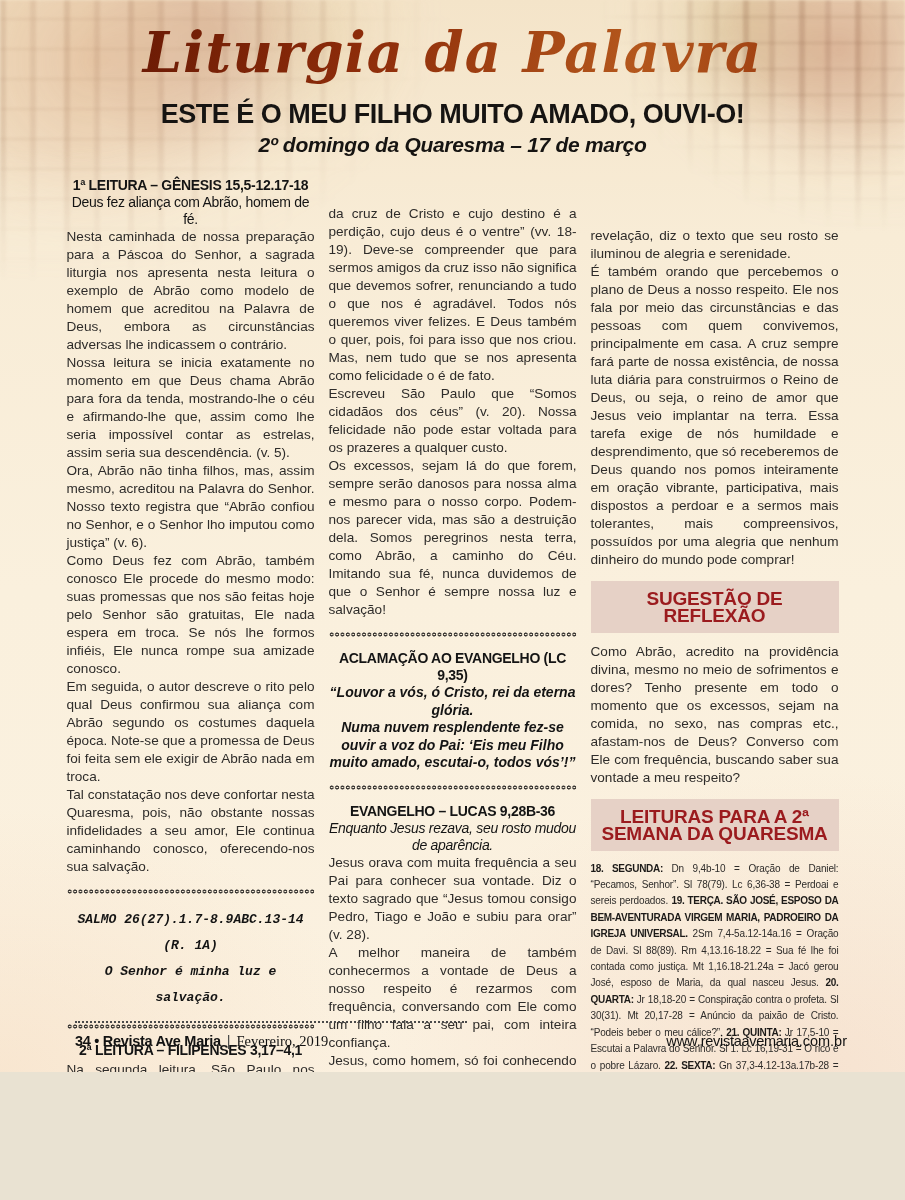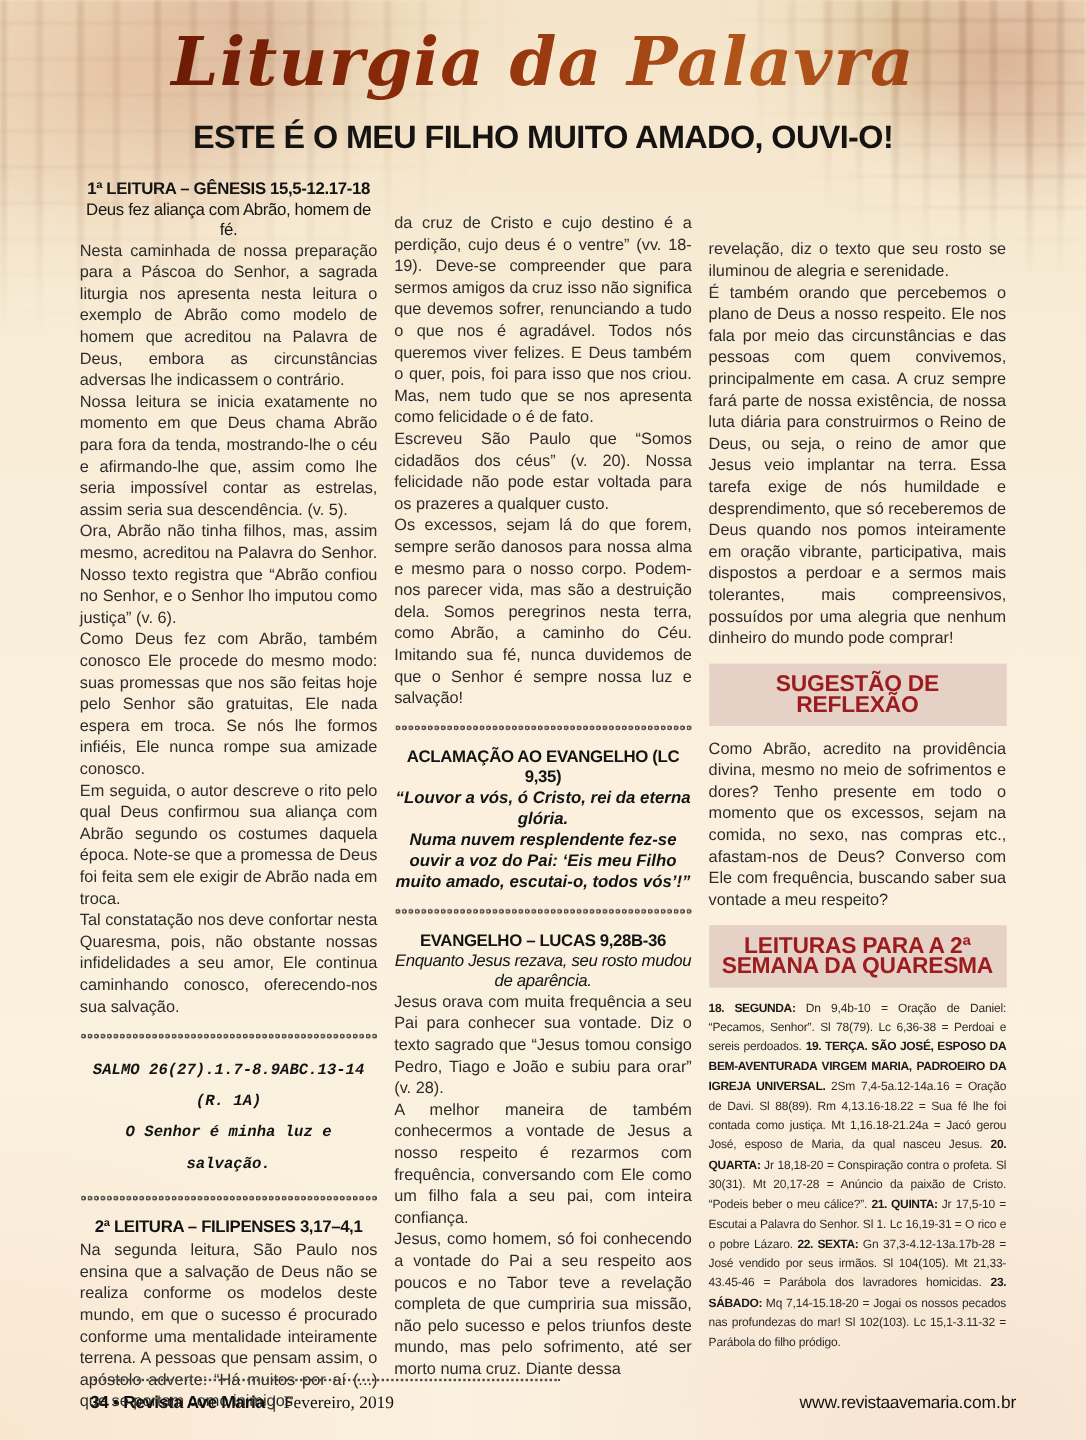--- a/index.html
+++ b/index.html
@@ -1,17 +1,17 @@
 <!DOCTYPE html>
 <html lang="pt"><head>
 <meta charset="utf-8">
 <style>
   html,body{margin:0;padding:0;background:#e9e2d2;}
   .page{
-    position:relative; width:905px; height:1200px; margin:0 auto; overflow:hidden;
+    position:relative; width:905px; height:1072px; margin:0 auto; overflow:hidden;
     background:
       radial-gradient(70% 40% at 90% 100%, rgba(238,200,180,.35), rgba(238,200,180,0) 70%),
       radial-gradient(60% 35% at 0% 100%, rgba(244,214,185,.4), rgba(244,214,185,0) 70%),
       linear-gradient(180deg,#f4e4c9 0%, #f8ecd6 22%, #faf0dd 55%, #fbf1e0 100%);
     font-family:"Liberation Sans", sans-serif; color:#333;
   }
   
   .bg-art{position:absolute;top:0;filter:blur(1.5px);pointer-events:none;}
   .bg-art-left{
     left:0;width:470px;height:410px;opacity:.8;
@@ -68,20 +68,21 @@
 </head>
 <body>
 
 <div class="page">
   <div class="bg-art bg-art-left"></div>
   <div class="bg-art bg-art-right"></div>
 
   <header>
     <h1 class="script-title">Liturgia da Palavra</h1>
     <h2 class="headline">ESTE É O MEU FILHO MUITO AMADO, OUVI-O!</h2>
+    <h3 class="subheadline">2º domingo da Quaresma – 17 de março</h3>
   </header>
 
   <main class="columns">
 
     <section class="col">
       <p class="sec-title">1ª LEITURA – GÊNESIS 15,5-12.17-18</p>
       <p class="sec-sub">Deus fez aliança com Abrão, homem de fé.</p>
       <p>Nesta caminhada de nossa preparação para a Páscoa do Senhor, a sagrada liturgia nos apresenta nesta leitura o exemplo de Abrão como modelo de homem que acreditou na Palavra de Deus, embora as circunstâncias adversas lhe indicassem o contrário.</p>
       <p>Nossa leitura se inicia exatamente no momento em que Deus chama Abrão para fora da tenda, mostrando-lhe o céu e afirmando-lhe que, assim como lhe seria impossível contar as estrelas, assim seria sua descendência. (v. 5).</p>
       <p>Ora, Abrão não tinha filhos, mas, assim mesmo, acreditou na Palavra do Senhor. Nosso texto registra que “Abrão confiou no Senhor, e o Senhor lho imputou como justiça” (v. 6).</p>
@@ -101,21 +102,21 @@
       <p>Escreveu São Paulo que “Somos cidadãos dos céus” (v. 20). Nossa felicidade não pode estar voltada para os prazeres a qualquer custo.</p>
       <p>Os excessos, sejam lá do que forem, sempre serão danosos para nossa alma e mesmo para o nosso corpo. Podem-nos parecer vida, mas são a destruição dela. Somos peregrinos nesta terra, como Abrão, a caminho do Céu. Imitando sua fé, nunca duvidemos de que o Senhor é sempre nossa luz e salvação!</p>
       <div class="chain"></div>
       <p class="sec-title">ACLAMAÇÃO AO EVANGELHO (LC 9,35)</p>
       <p class="quote">“Louvor a vós, ó Cristo, rei da eterna glória.</p>
       <p class="quote">Numa nuvem resplendente fez-se ouvir a voz do Pai: ‘Eis meu Filho muito amado, escutai-o, todos vós’!”</p>
       <div class="chain"></div>
       <p class="sec-title">EVANGELHO – LUCAS 9,28B-36</p>
       <p class="sec-sub italic">Enquanto Jesus rezava, seu rosto mudou de aparência.</p>
       <p>Jesus orava com muita frequência a seu Pai para conhecer sua vontade. Diz o texto sagrado que “Jesus tomou consigo Pedro, Tiago e João e subiu para orar” (v. 28).</p>
-      <p>A melhor maneira de também conhecermos a vontade de Jesus a nosso respeito é rezarmos com frequência, conversando com Ele como um filho fala a seu pai, com inteira confiança.</p>
+      <p>A melhor maneira de também conhecermos a vontade de Deus a nosso respeito é rezarmos com frequência, conversando com Ele como um filho fala a seu pai, com inteira confiança.</p>
       <p>Jesus, como homem, só foi conhecendo a vontade do Pai a seu respeito aos poucos e no Tabor teve a revelação completa de que cumpriria sua missão, não pelo sucesso e pelos triunfos deste mundo, mas pelo sofrimento, até ser morto numa cruz. Diante dessa</p>
     </section>
 
     <section class="col">
       <p>revelação, diz o texto que seu rosto se iluminou de alegria e serenidade.</p>
       <p>É também orando que percebemos o plano de Deus a nosso respeito. Ele nos fala por meio das circunstâncias e das pessoas com quem convivemos, principalmente em casa. A cruz sempre fará parte de nossa existência, de nossa luta diária para construirmos o Reino de Deus, ou seja, o reino de amor que Jesus veio implantar na terra. Essa tarefa exige de nós humildade e desprendimento, que só receberemos de Deus quando nos pomos inteiramente em oração vibrante, participativa, mais dispostos a perdoar e a sermos mais tolerantes, mais compreensivos, possuídos por uma alegria que nenhum dinheiro do mundo pode comprar!</p>
       <div class="red-box">SUGESTÃO DE REFLEXÃO</div>
       <p>Como Abrão, acredito na providência divina, mesmo no meio de sofrimentos e dores? Tenho presente em todo o momento que os excessos, sejam na comida, no sexo, nas compras etc., afastam-nos de Deus? Converso com Ele com frequência, buscando saber sua vontade a meu respeito?</p>
       <div class="red-box">LEITURAS PARA A 2ª SEMANA DA QUARESMA</div>
       <p class="readings"><b>18. SEGUNDA: </b><span>Dn 9,4b-10 = Oração de Daniel: “Pecamos, Senhor”. Sl 78(79). Lc 6,36-38 = Perdoai e sereis perdoados. </span><b>19. TERÇA. SÃO JOSÉ, ESPOSO DA BEM-AVENTURADA VIRGEM MARIA, PADROEIRO DA IGREJA UNIVERSAL. </b><span>2Sm 7,4-5a.12-14a.16 = Oração de Davi. Sl 88(89). Rm 4,13.16-18.22 = Sua fé lhe foi contada como justiça. Mt 1,16.18-21.24a = Jacó gerou José, esposo de Maria, da qual nasceu Jesus. </span><b>20. QUARTA: </b><span>Jr 18,18-20 = Conspiração contra o profeta. Sl 30(31). Mt 20,17-28 = Anúncio da paixão de Cristo. “Podeis beber o meu cálice?”. </span><b>21. QUINTA: </b><span>Jr 17,5-10 = Escutai a Palavra do Senhor. Sl 1. Lc 16,19-31 = O rico e o pobre Lázaro. </span><b>22. SEXTA: </b><span>Gn 37,3-4.12-13a.17b-28 = José vendido por seus irmãos. Sl 104(105). Mt 21,33-43.45-46 = Parábola dos lavradores homicidas. </span><b>23. SÁBADO: </b><span>Mq 7,14-15.18-20 = Jogai os nossos pecados nas profundezas do mar! Sl 102(103). Lc 15,1-3.11-32 = Parábola do filho pródigo.</span></p>

